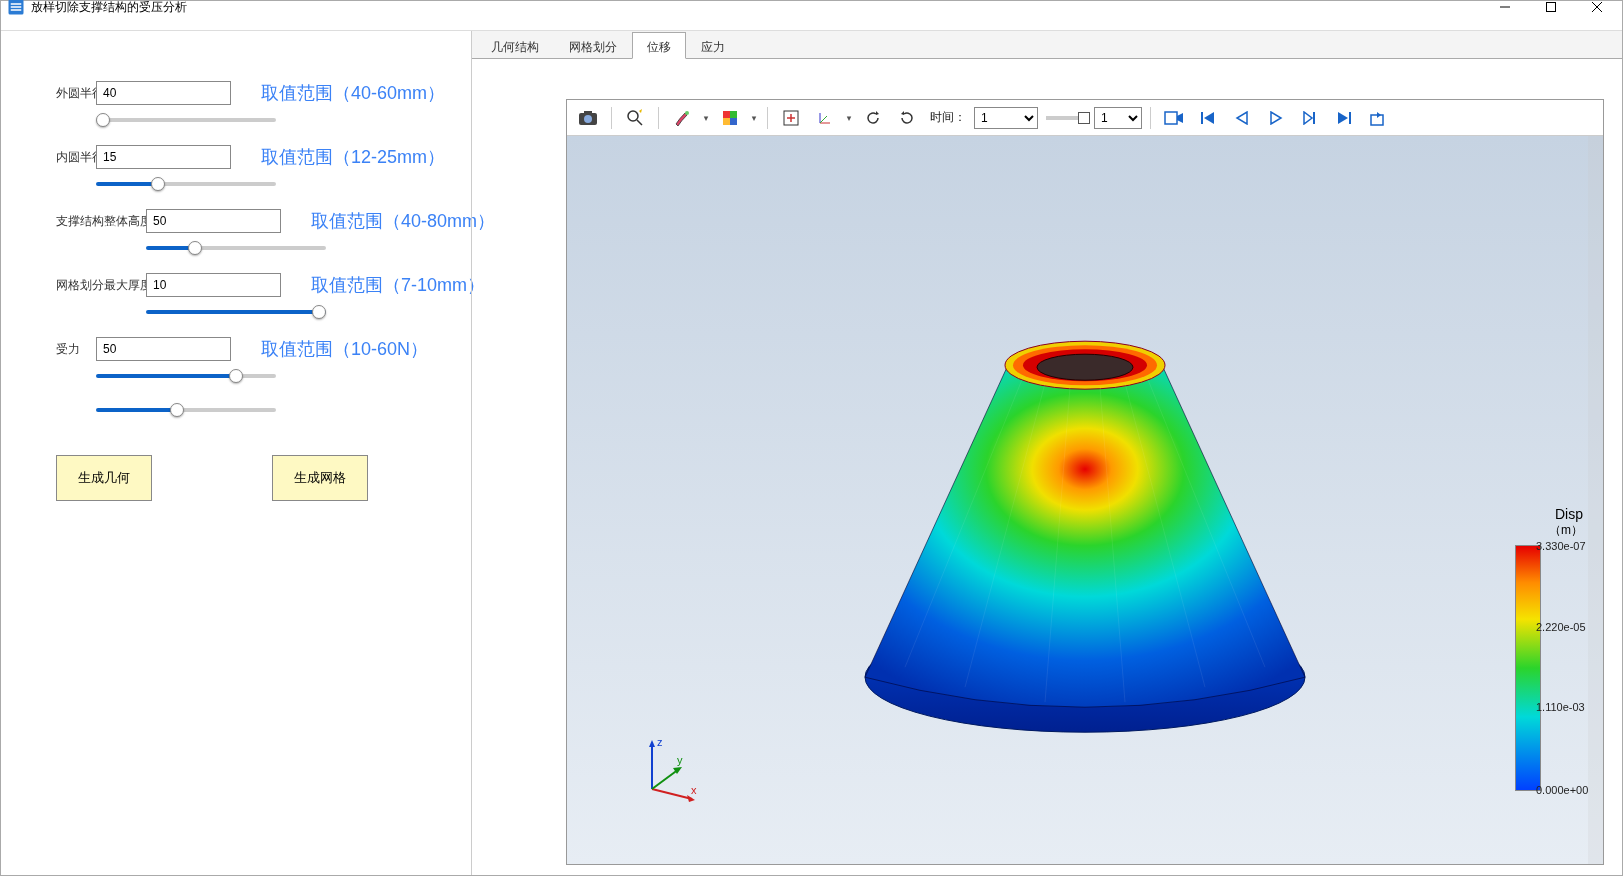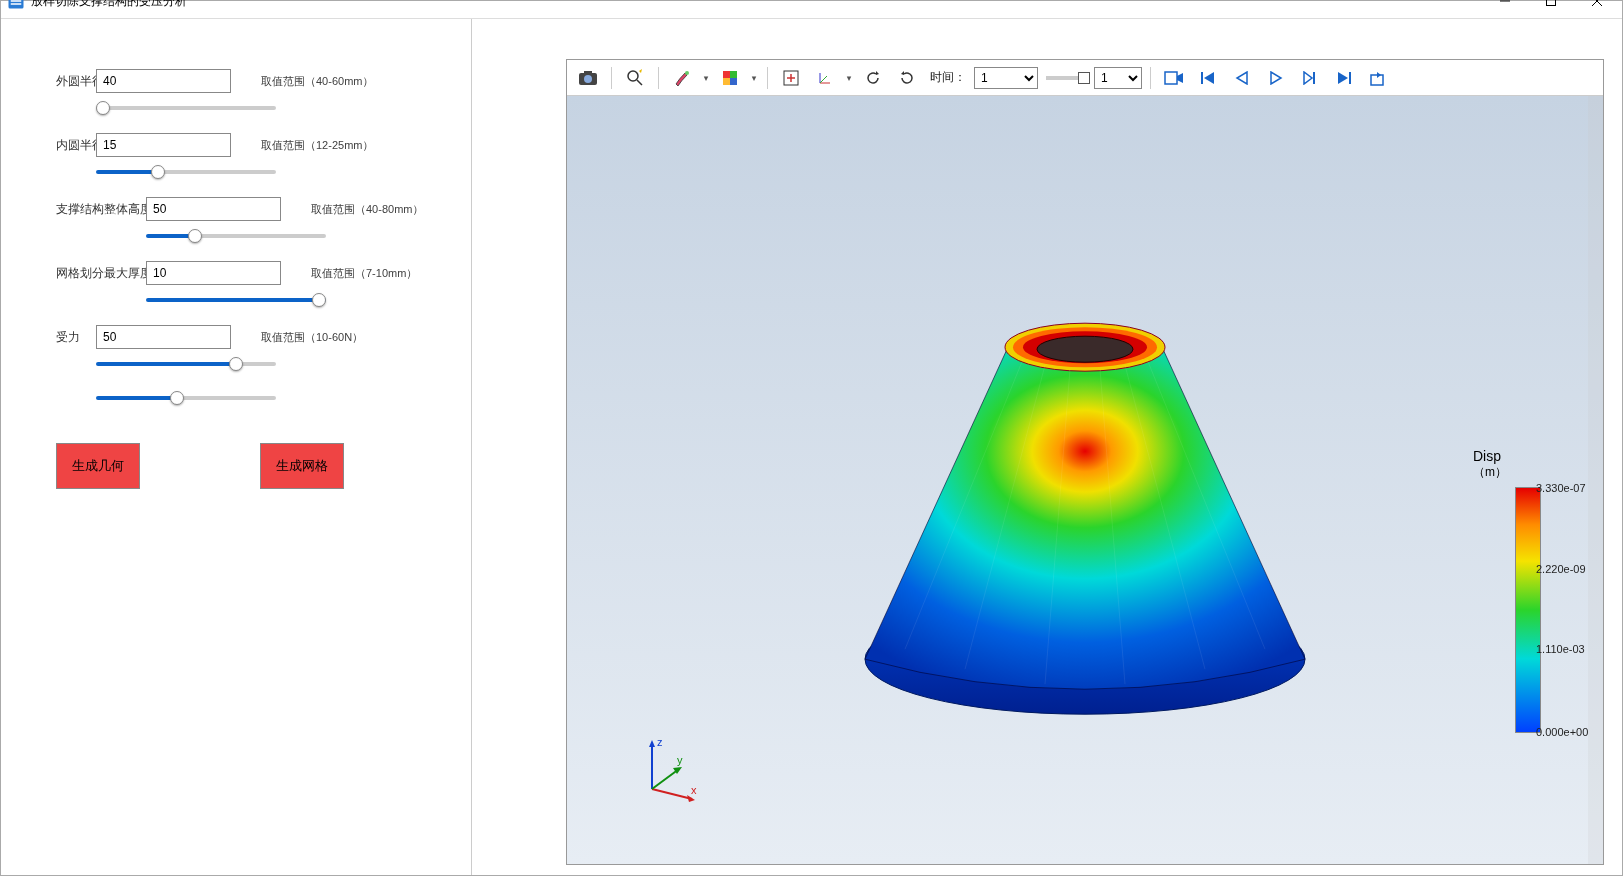--- a/index.html
+++ b/index.html
@@ -1,56 +1,56 @@
 <!DOCTYPE html>
 <html><head>
 <meta charset="utf-8">
 <style>
   * { box-sizing: border-box; margin: 0; padding: 0; }
   body { font-family: "Microsoft YaHei", "SimSun", Arial, sans-serif; font-size: 12px; background: #fff; overflow: hidden; }
   .window { width: 1623px; height: 876px; display: flex; flex-direction: column; border: 1px solid #aaa; }
-  .titlebar { height: 18px; display: flex; align-items: center; padding: 0 2px 17px 6px; border-bottom: 1px solid #ddd; background: #fff; }
+  .titlebar { height: 30px; display: flex; align-items: center; padding: 0 2px 17px 6px; border-bottom: 1px solid #ddd; background: #fff; }
   .titlebar .app-icon { width: 18px; height: 18px; margin-right: 6px; }
   .titlebar .title { flex: 1; font-size: 12px; color: #000; }
   .titlebar .winbtns { display: flex; }
   .titlebar .winbtn { width: 46px; height: 30px; display: flex; align-items: center; justify-content: center; color: #222; cursor: pointer; }
   .body { flex: 1; display: flex; min-height: 0; }
   .sidebar { width: 470px; padding: 50px 30px 10px 55px; }
   .param-row { display: flex; align-items: center; margin-bottom: 6px; }
   .param-label { width: 90px; text-align: right; padding-right: 8px; font-size: 12px; color: #333; white-space: nowrap; }
   .param-label.narrow { width: 40px; }
   .param-input { width: 135px; height: 24px; border: 1px solid #888; padding: 2px 6px; font-size: 12px; }
-  .param-range { margin-left: 30px; font-size: 11px; color: #404040; white-space: nowrap; text-align: center; }
+  .param-range { margin-left: 30px; font-size: 18px; color: #3b82f6; white-space: nowrap; text-align: center; }
   .slider-row { margin: 4px 0 20px 0; }
   .slider { -webkit-appearance: none; width: 180px; height: 4px; background: #0c63c8; border-radius: 2px; outline: none; margin-left: 0; }
   .slider.indent90 { margin-left: 90px; }
   .slider.indent40 { margin-left: 40px; }
   .slider::-webkit-slider-thumb { -webkit-appearance: none; width: 14px; height: 14px; border-radius: 50%; background: #fff; border: 1px solid #888; box-shadow: 0 1px 2px rgba(0,0,0,0.3); cursor: pointer; }
   .slider::-moz-range-thumb { width: 14px; height: 14px; border-radius: 50%; background: #fff; border: 1px solid #888; cursor: pointer; }
   .slider.gray-track { background: linear-gradient(to right, #0c63c8 0%, #0c63c8 var(--pct,0%), #ccc var(--pct,0%), #ccc 100%); }
   .btn-row { display: flex; gap: 120px; margin-top: 40px; padding-left: 0; }
-  .big-btn { width: 84px; height: 46px; background: #ef4444; border: 1px solid #888; font-size: 13px; cursor: pointer; }
+  .big-btn { width: 96px; height: 46px; background: #fef9c3; border: 1px solid #888; font-size: 13px; cursor: pointer; }
   .main { flex: 1; display: flex; flex-direction: column; border-left: 1px solid #ccc; min-width: 0; }
   .tabs { height: 28px; display: flex; border-bottom: 1px solid #aaa; padding-left: 4px; background: #f4f4f4; }
   .tab { padding: 6px 14px 4px; font-size: 12px; color: #333; cursor: pointer; border: 1px solid transparent; border-bottom: none; position: relative; top: 1px; }
   .tab.active { background: #fff; border-color: #aaa; border-bottom: 1px solid #fff; }
   .viewer-wrap { flex: 1; padding: 40px 18px 10px 94px; min-height: 0; }
   .viewer { width: 100%; height: 100%; border: 1px solid #999; background: #fff; display: flex; flex-direction: column; position: relative; }
   .toolbar { height: 36px; display: flex; align-items: center; padding: 0 6px; gap: 4px; background: #fff; border-bottom: 1px solid #ccc; position: relative; z-index: 2; }
   .tbtn { width: 30px; height: 28px; display: flex; align-items: center; justify-content: center; border: 1px solid transparent; cursor: pointer; border-radius: 2px; }
   .tsep { width: 1px; height: 22px; background: #ccc; margin: 0 4px; }
   .tdd { width: 10px; display:flex; align-items:center; justify-content:center; color:#555; font-size:9px; cursor:pointer; }
   .tlabel { font-size: 12px; color: #222; margin: 0 4px; }
   .tcombo { height: 22px; border: 1px solid #888; font-size: 12px; padding: 0 2px; background:#fff; }
   .tslider { width: 40px; height: 4px; background: #ccc; margin: 0 4px; position: relative; }
   .tslider::after { content:''; position:absolute; right:-4px; top:-4px; width:10px; height:10px; border:1px solid #555; background:#fff; }
   .canvas-area { flex: 1; position: relative; background: linear-gradient(#c6d3e2, #e7edf4); overflow: hidden; }
   .triad { position: absolute; left: 70px; bottom: 60px; width: 70px; height: 70px; }
   .footer-text { position:absolute; bottom:6px; left:0; right:0; text-align:center; font-size:13px; color:#222; }
-  .legend { position:absolute; right:20px; top:352px; width:110px; text-align:left; font-size:12px; }
+  .legend { position:absolute; right:20px; top:370px; width:110px; text-align:right; font-size:12px; }
   .legend .bar { width:26px; height:246px; margin:6px auto 0; background: linear-gradient(to bottom, #e60000 0%, #ff8c00 15%, #f5e300 30%, #2bd42b 50%, #00d9d9 70%, #0040ff 100%); border:1px solid #888; position:relative; }
   .legend .tick { position:absolute; left:20px; font-size:11px; color:#222; white-space:nowrap; transform: translateY(-50%); }
   .cone-svg { position:absolute; left:50%; top:55%; transform:translate(-50%,-52%); }
   .scroll-edge { position:absolute; right:0; top:0; width:15px; height:100%; background: rgba(200,200,200,0.2); }
 </style>
 </head>
 <body>
 
 <div class="window">
 
@@ -123,20 +123,26 @@
 
       <div class="slider-row"><input type="range" class="slider indent40 gray-track" style="--pct: 44%;" min="1" max="10" value="5"></div>
 
       <div class="btn-row">
         <button class="big-btn">生成几何</button>
         <button class="big-btn">生成网格</button>
       </div>
     </div>
 
     <div class="main">
+      <div class="tabs">
+        <div class="tab">几何结构</div>
+        <div class="tab">网格划分</div>
+        <div class="tab active">位移</div>
+        <div class="tab">应力</div>
+      </div>
 
       <div class="viewer-wrap">
         <div class="viewer">
 
           <div class="toolbar">
             <div class="tbtn">
                 <svg width="20" height="16">
                   <rect x="1" y="3" width="18" height="12" rx="2" fill="#444"></rect>
                   <circle cx="10" cy="9" r="4" fill="#88aadd"></circle>
                   <rect x="6" y="1" width="8" height="3" fill="#444"></rect>
@@ -290,21 +296,21 @@
               <line x1="15" y1="55" x2="42" y2="35" stroke="#109010" stroke-width="2"></line>
               <path d="M45 33 l-9 1 4 6 z" fill="#109010"></path>
               <text x="40" y="30" fill="#109010" font-size="11">y</text>
             </svg>
 
             <div class="legend">
               <div style="font-size:14px">Disp</div>
               <div>（m）</div>
               <div class="bar">
                 <span class="tick" style="top:0%">3.330e-07</span>
-                <span class="tick" style="top:33%">2.220e-09</span>
+                <span class="tick" style="top:33%">2.220e-05</span>
                 <span class="tick" style="top:66%">1.110e-03</span>
                 <span class="tick" style="top:100%">0.000e+00</span>
               </div>
             </div>
 
             <div class="scroll-edge"></div>
           </div>
         </div>
       </div>
     </div>

